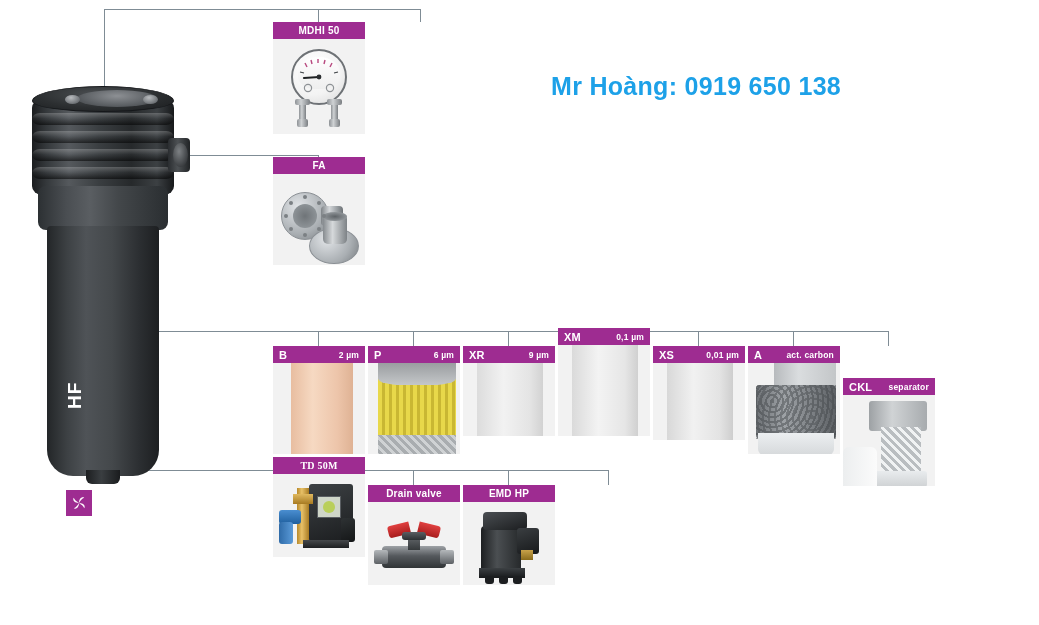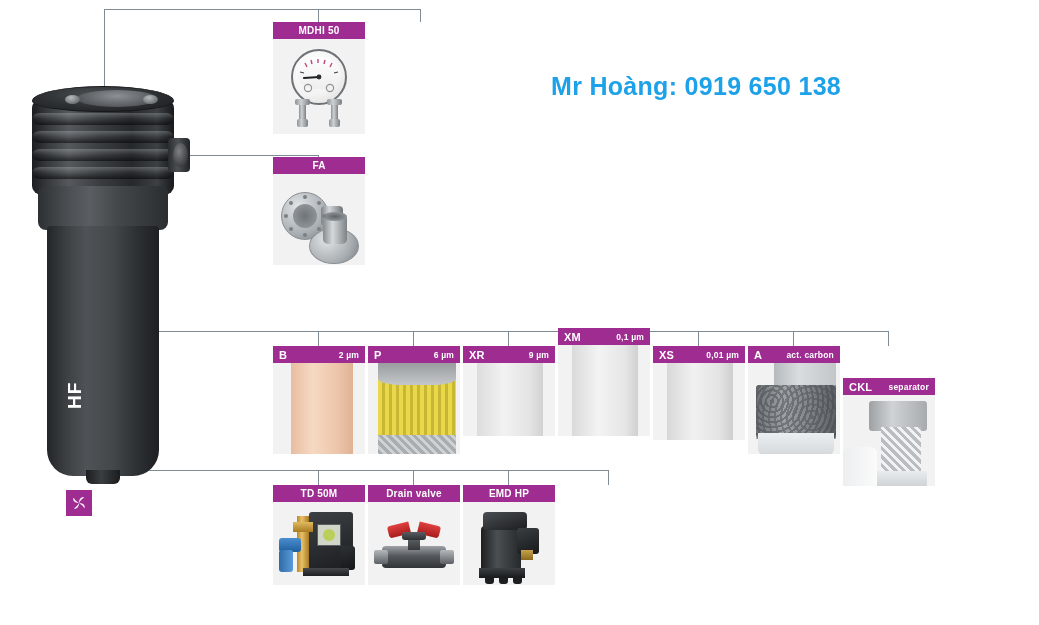--- a/index.html
+++ b/index.html
@@ -315,21 +315,21 @@
       <span class="spec">separator</span>
     </div>
     <div class="body">
       <div style="position:absolute; left:26px; top:6px; width:58px; height:30px; border-radius:3px; background:linear-gradient(90deg,#9da1a4,#d0d3d5 40%,#a7abae);"></div>
       <div style="position:absolute; left:38px; top:32px; width:40px; height:48px; background:repeating-linear-gradient(45deg,#b9bdc0 0 3px,#f0f2f3 3px 6px),repeating-linear-gradient(-45deg,#a8acaf 0 3px,transparent 3px 6px);"></div>
       <div style="position:absolute; left:22px; top:76px; width:62px; height:16px; border-radius:3px; background:linear-gradient(180deg,#e9ecee,#cfd2d4);"></div>
       <div style="position:absolute; left:0; top:52px; width:34px; height:56px; border-radius:6px; background:linear-gradient(90deg,#eceeef,#fbfbfb);"></div>
     </div>
   </div>
 
-  <div class="panel" style="left:273px; top:485px; width:92px; height:100px;">
+  <div class="panel" style="left:273px; top:457px; width:92px; height:100px;font-family:Liberation Serif, serif;">
     <div class="cap">TD 50M</div>
     <div class="body">
       <div style="position:absolute; left:36px; top:10px; width:44px; height:58px; border-radius:3px; background:linear-gradient(160deg,#3d4144,#1b1d1f);"></div>
       <div style="position:absolute; left:44px; top:22px; width:24px; height:22px; background:#cfd6c8; border:1px solid #5a5e62;"></div>
       <div style="position:absolute; left:50px; top:27px; width:12px; height:12px; border-radius:50%; background:#b9cf5a;"></div>
       <div style="position:absolute; left:24px; top:14px; width:12px; height:56px; background:linear-gradient(90deg,#b8892a,#e8c168 40%,#a87b22);"></div>
       <div style="position:absolute; left:20px; top:20px; width:20px; height:10px; background:linear-gradient(180deg,#e0b95f,#a87b22);"></div>
       <div style="position:absolute; left:6px; top:36px; width:22px; height:14px; border-radius:3px; background:linear-gradient(180deg,#4a8ed0,#1f5f9e);"></div>
       <div style="position:absolute; left:6px; top:48px; width:14px; height:22px; border-radius:3px; background:linear-gradient(90deg,#2f6ba8,#5a9ad8);"></div>
       <div style="position:absolute; left:68px; top:44px; width:14px; height:24px; border-radius:3px; background:linear-gradient(160deg,#2e3234,#141617);"></div>

